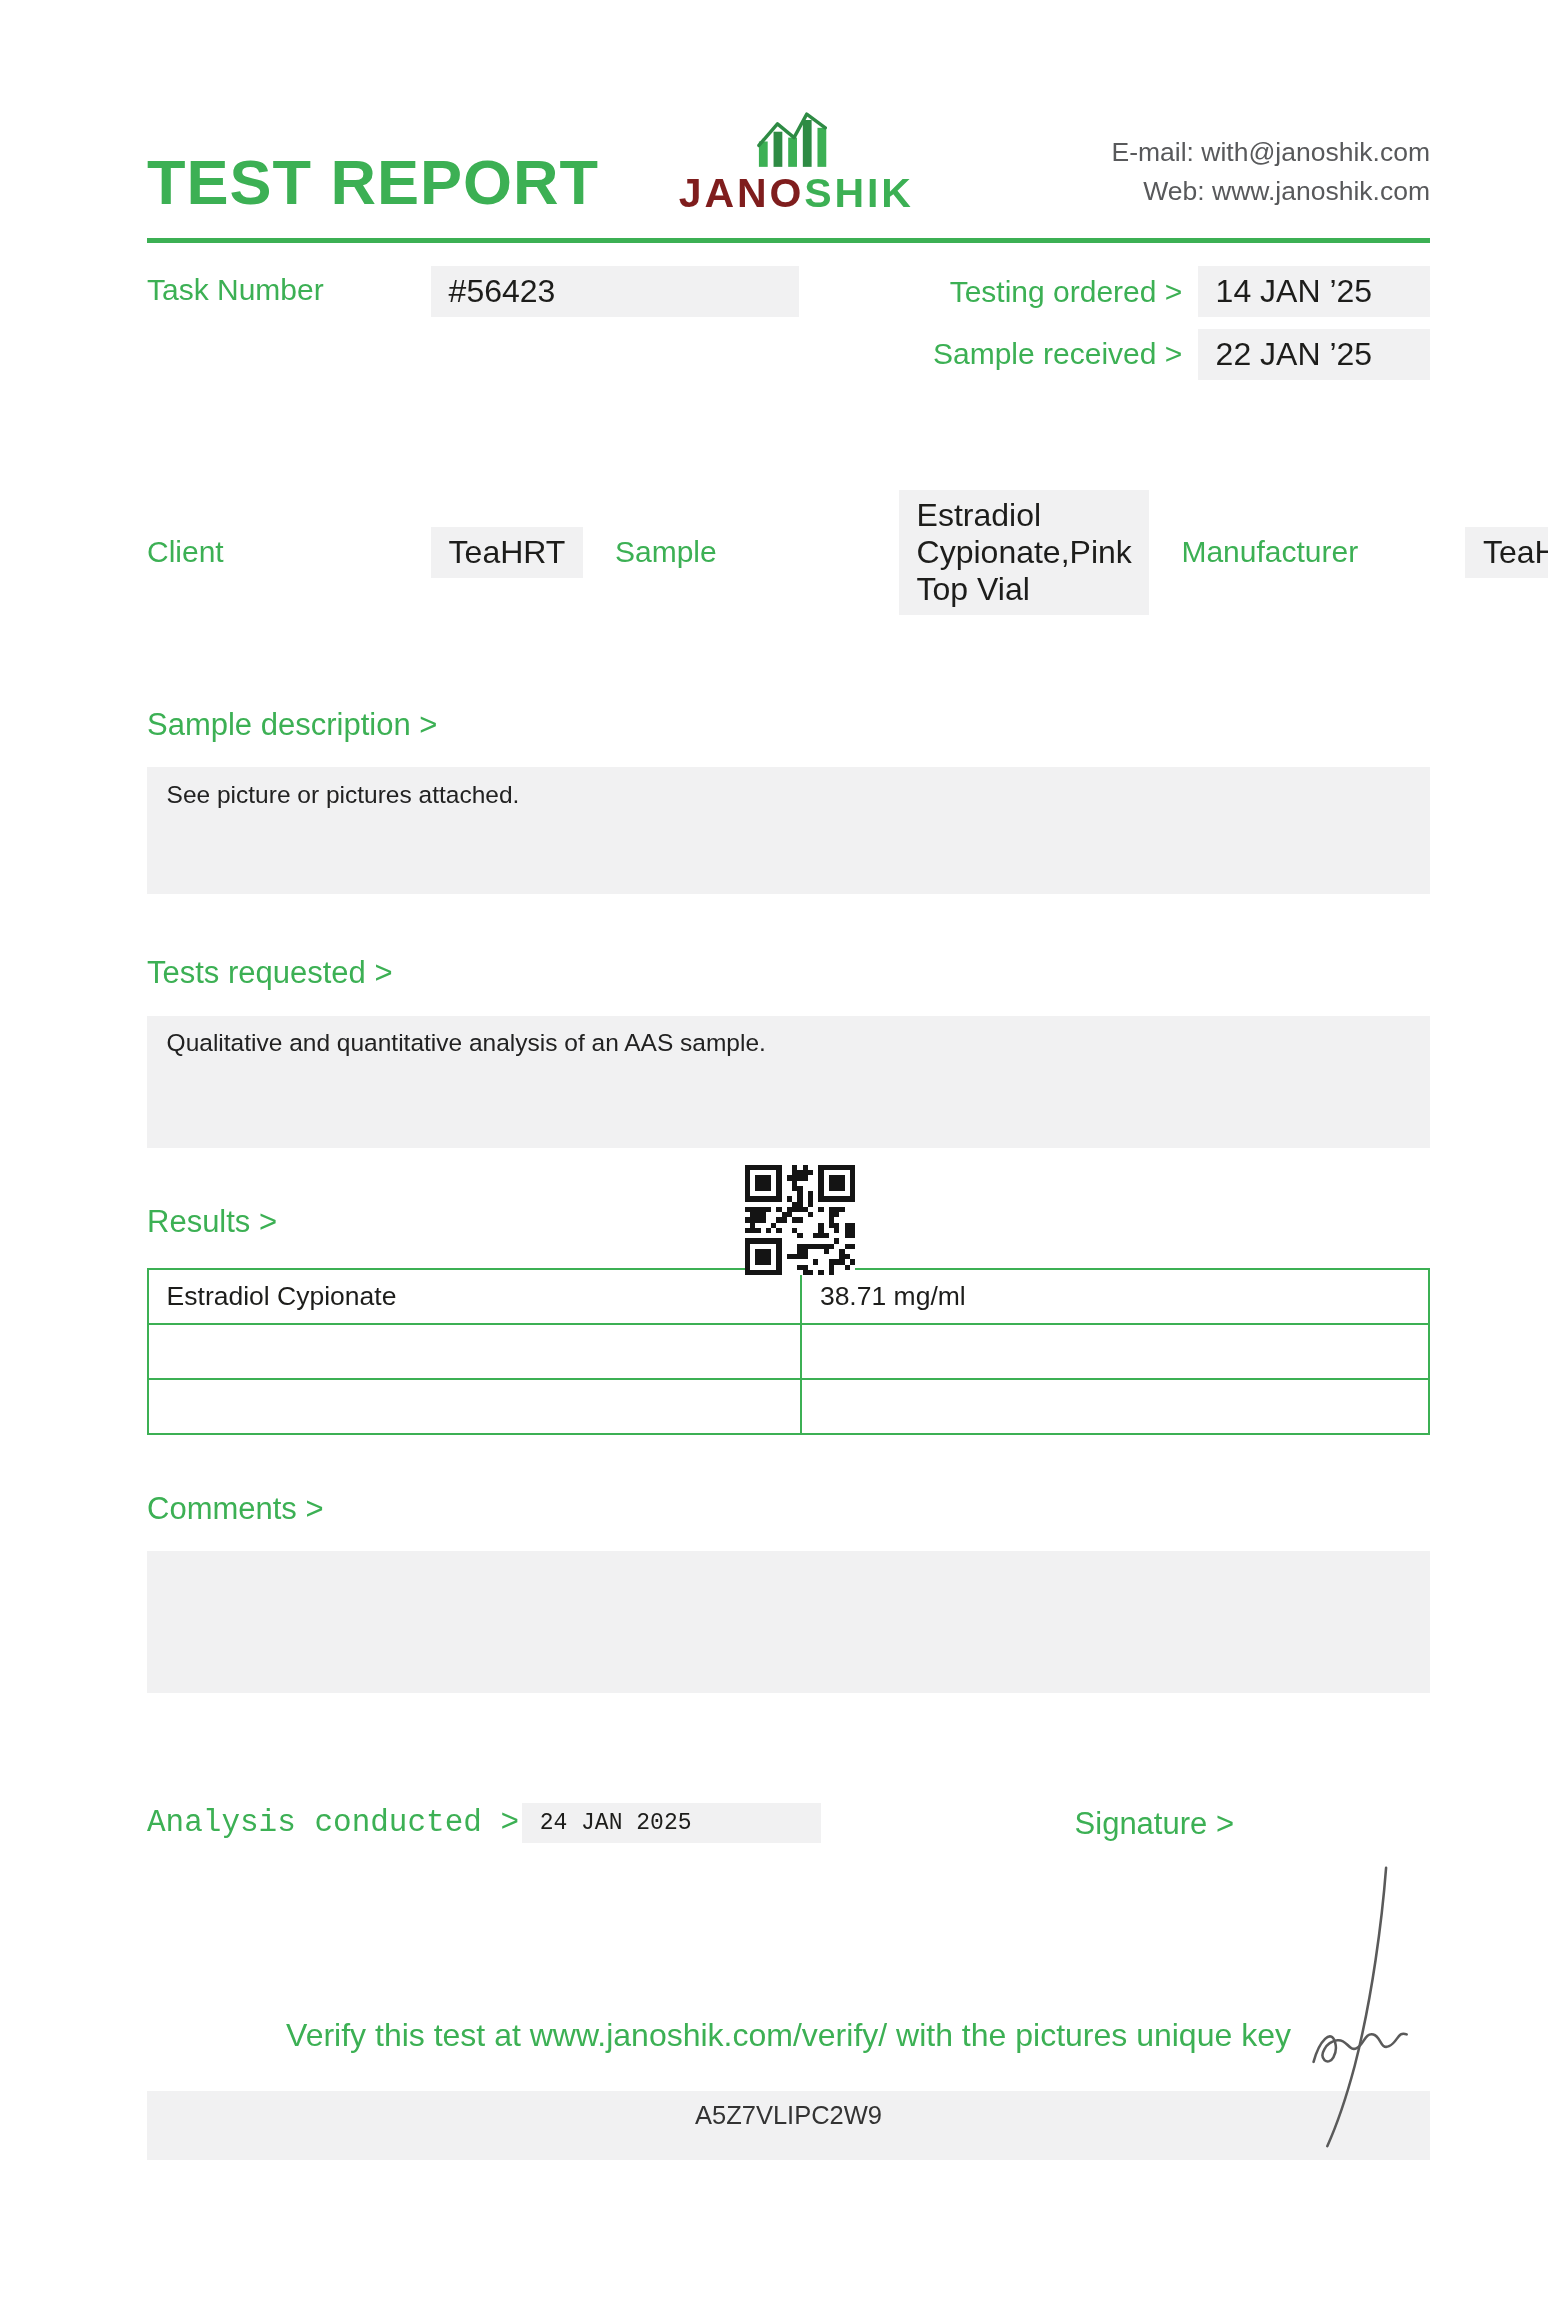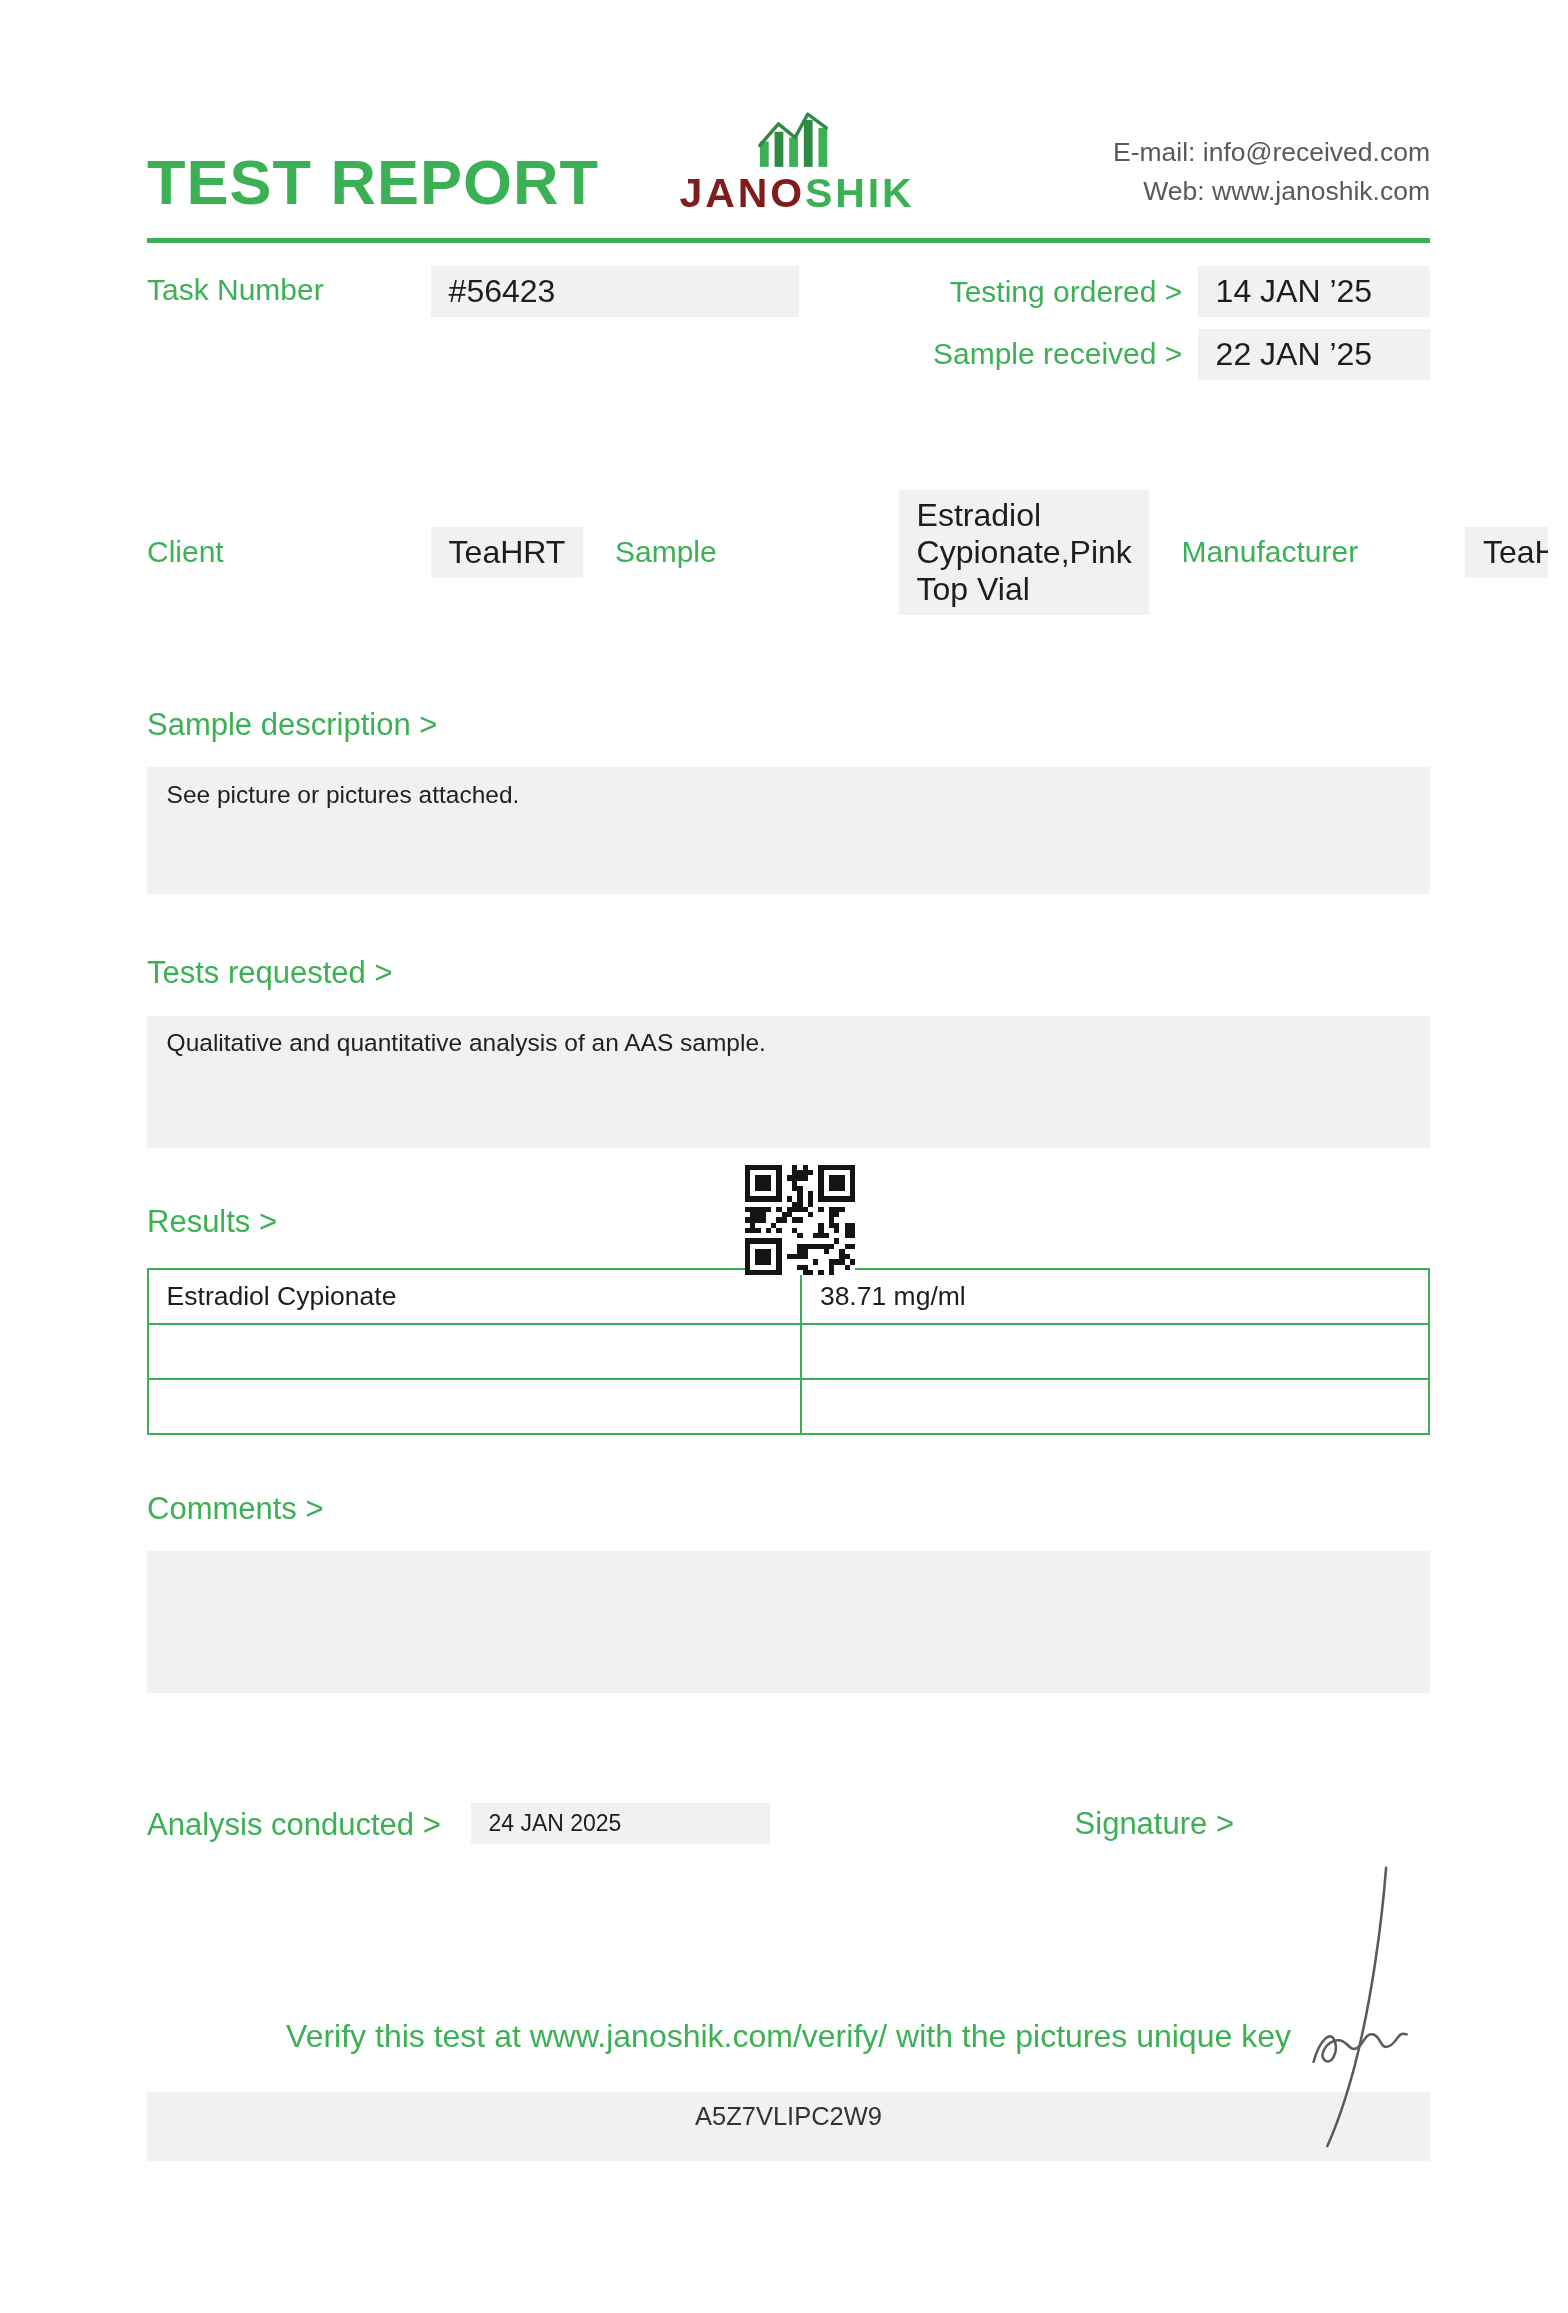--- a/index.html
+++ b/index.html
@@ -56,21 +56,21 @@
   .qr{position:absolute;left:598px;top:-37px;width:110px;height:110px;}
   
   .results-table{width:100%;border-collapse:collapse;margin-top:27.4px;}
   .results-table td{
     border:2.9px solid var(--green);height:55px;padding:0 17.6px;
     font-size:26.5px;color:var(--ink);
   }
   .results-table .col-substance{width:51%;}
   
   .analysis-row{display:flex;justify-content:space-between;align-items:center;margin-top:110px;}
-  .analysis-left{display:flex;align-items:flex-end;gap:30px;}
+  .analysis-left{display:flex;align-items:flex-start;gap:3px;font-family:Liberation Mono, monospace;}
   .analysis-value{width:299px;font-size:23px;}
   .signature-label{margin-right:196px;}
   .signature{position:absolute;left:1292px;top:1860px;width:147px;height:294px;pointer-events:none;}
   .verify-line{margin-top:174px;text-align:center;color:var(--green);font-size:32px;}
   .key-box{margin-top:37px;height:69px;background:var(--field);text-align:center;font-size:25.5px;color:#333;padding-top:9.8px;}
 </style>
 </head>
 <body>
 
 <div class="page">
@@ -88,21 +88,21 @@
           <rect x="64" y="16" width="9" height="40" fill="#3cb054"></rect>
           <path d="M4 34 L23 12 L40 26 L53 2 L72 16" stroke="#2e8b44" stroke-width="3.5" fill="none" stroke-linejoin="round" stroke-linecap="round"></path>
         </svg>
       </span>
       <span class="logo-text"><span class="logo-dark">JANO</span><span class="logo-green">SHIK</span></span>
     </div>
 
     <div class="contact">
       <div class="contact-line">
         <span>E-mail:</span>
-        <span>info@received.com</span>
+        <span>with@janoshik.com</span>
       </div>
       <div class="contact-line">
         <span>Web:</span>
         <span>www.janoshik.com</span>
       </div>
     </div>
   </header>
 
   <div class="rule"></div>
 

